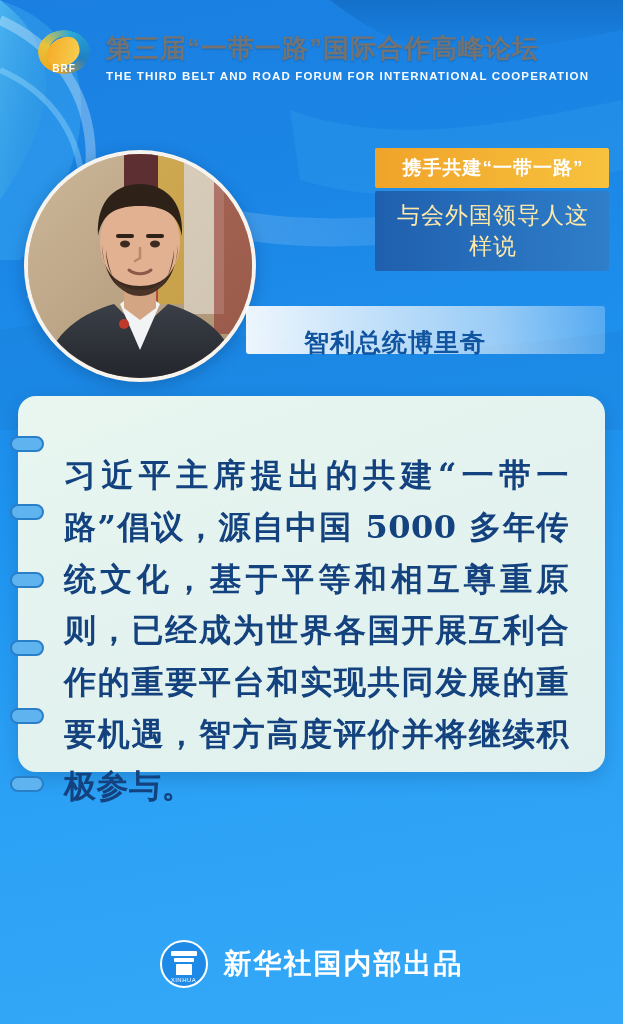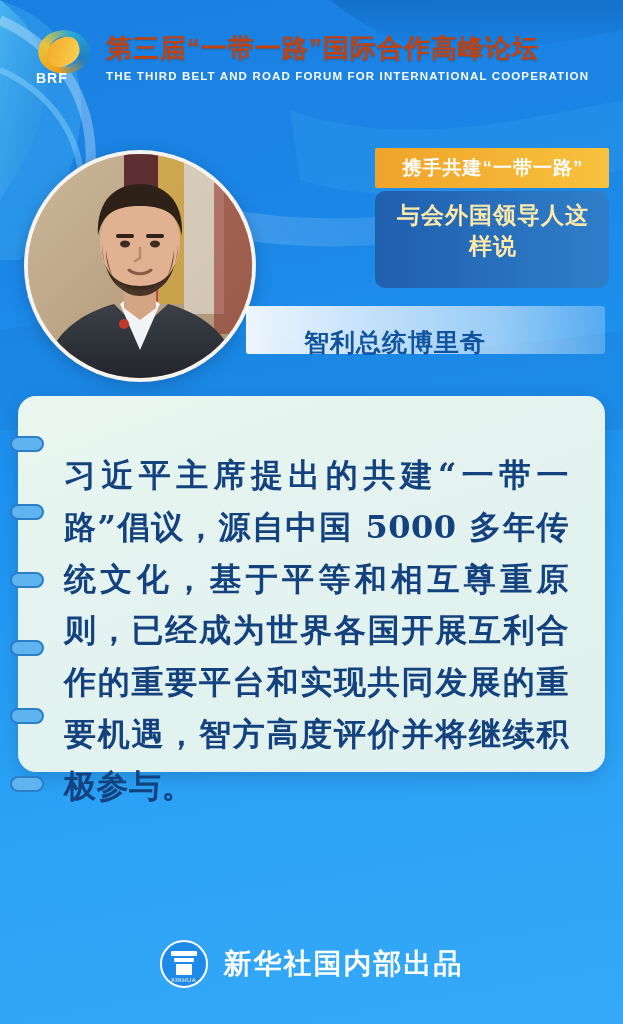--- a/index.html
+++ b/index.html
@@ -40,27 +40,27 @@
     -webkit-mask:radial-gradient(circle at 50% 50%, transparent 44%, #000 46%);
             mask:radial-gradient(circle at 50% 50%, transparent 44%, #000 46%);
   }
   .brf-logo .swoosh {
     position:absolute; left:10px; top:8px; width:34px; height:28px;
     background:linear-gradient(120deg,#f5a623,#f7d354);
     border-radius:60% 40% 55% 45%;
     transform:rotate(-18deg);
   }
   .brf-logo .brf-text {
-    position:absolute; left:0; bottom:0; width:56px;
-    text-align:left; color:#ffffff; font-size:14px; font-weight:bold;
+    position:absolute; left:0; bottom:12px; width:56px;
+    text-align:center; color:#ffffff; font-size:10px; font-weight:bold;
     letter-spacing:1px;
   }
   .title-block { display:flex; flex-direction:column; justify-content:center; }
   .title-cn {
-    color:#c2410c; font-size:26px; font-weight:bold; letter-spacing:1px;
+    color:#737373; font-size:26px; font-weight:bold; letter-spacing:1px;
     line-height:1.15; white-space:nowrap;
     text-shadow:0 1px 2px rgba(0,0,0,.18);
   }
   .title-en {
     color:#ffffff; font-size:11.5px; letter-spacing:1.15px;
     margin-top:6px; white-space:nowrap; font-weight:bold;
     opacity:.97;
   }
 
   
@@ -70,25 +70,25 @@
   }
   .banner-top {
     background:linear-gradient(90deg,#f0a32a,#f7c23d);
     color:#ffffff; font-size:19px; font-weight:bold;
     padding:7px 12px 7px 14px; letter-spacing:1px;
     text-align:center;
     border-radius:2px;
   }
   .banner-bottom {
     background:linear-gradient(90deg,#1f5fae,#2f7ec9);
-    color:#ffe9a8; font-size:23px; font-weight:bold;
-    padding:9px 12px 26px 14px; letter-spacing:1px;
+    color:#ffe9a8; font-size:23px; font-weight:normal;
+    padding:9px 12px 9px 14px; letter-spacing:1px;
     text-align:center;
     margin-top:3px;
-    border-radius:10px;
+    border-radius:2px;
   }
 
   
   .portrait {
     position:absolute; left:24px; top:150px;
     width:232px; height:232px; border-radius:50%;
     overflow:hidden;
     border:4px solid rgba(255,255,255,.85);
     box-shadow:0 4px 16px rgba(0,40,90,.28);
     background:#c9b49a;

